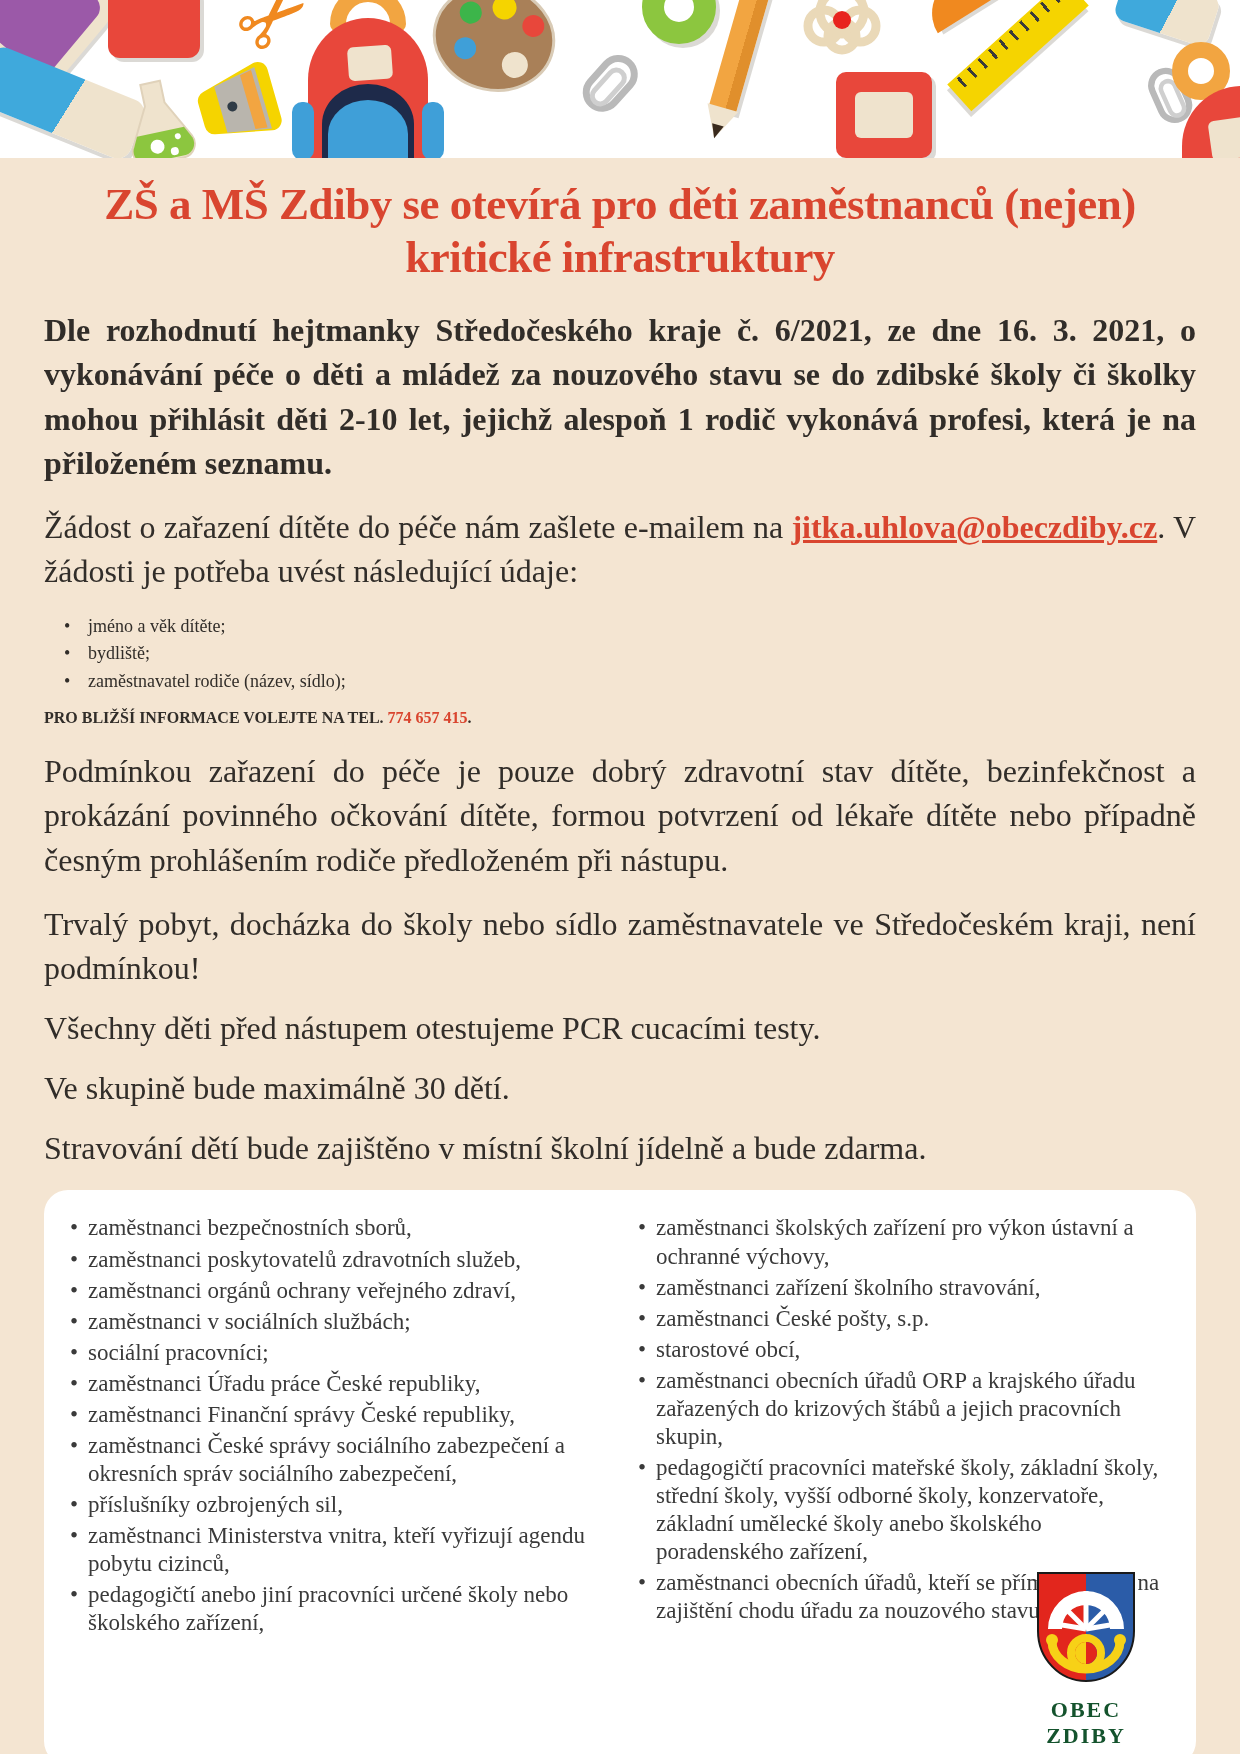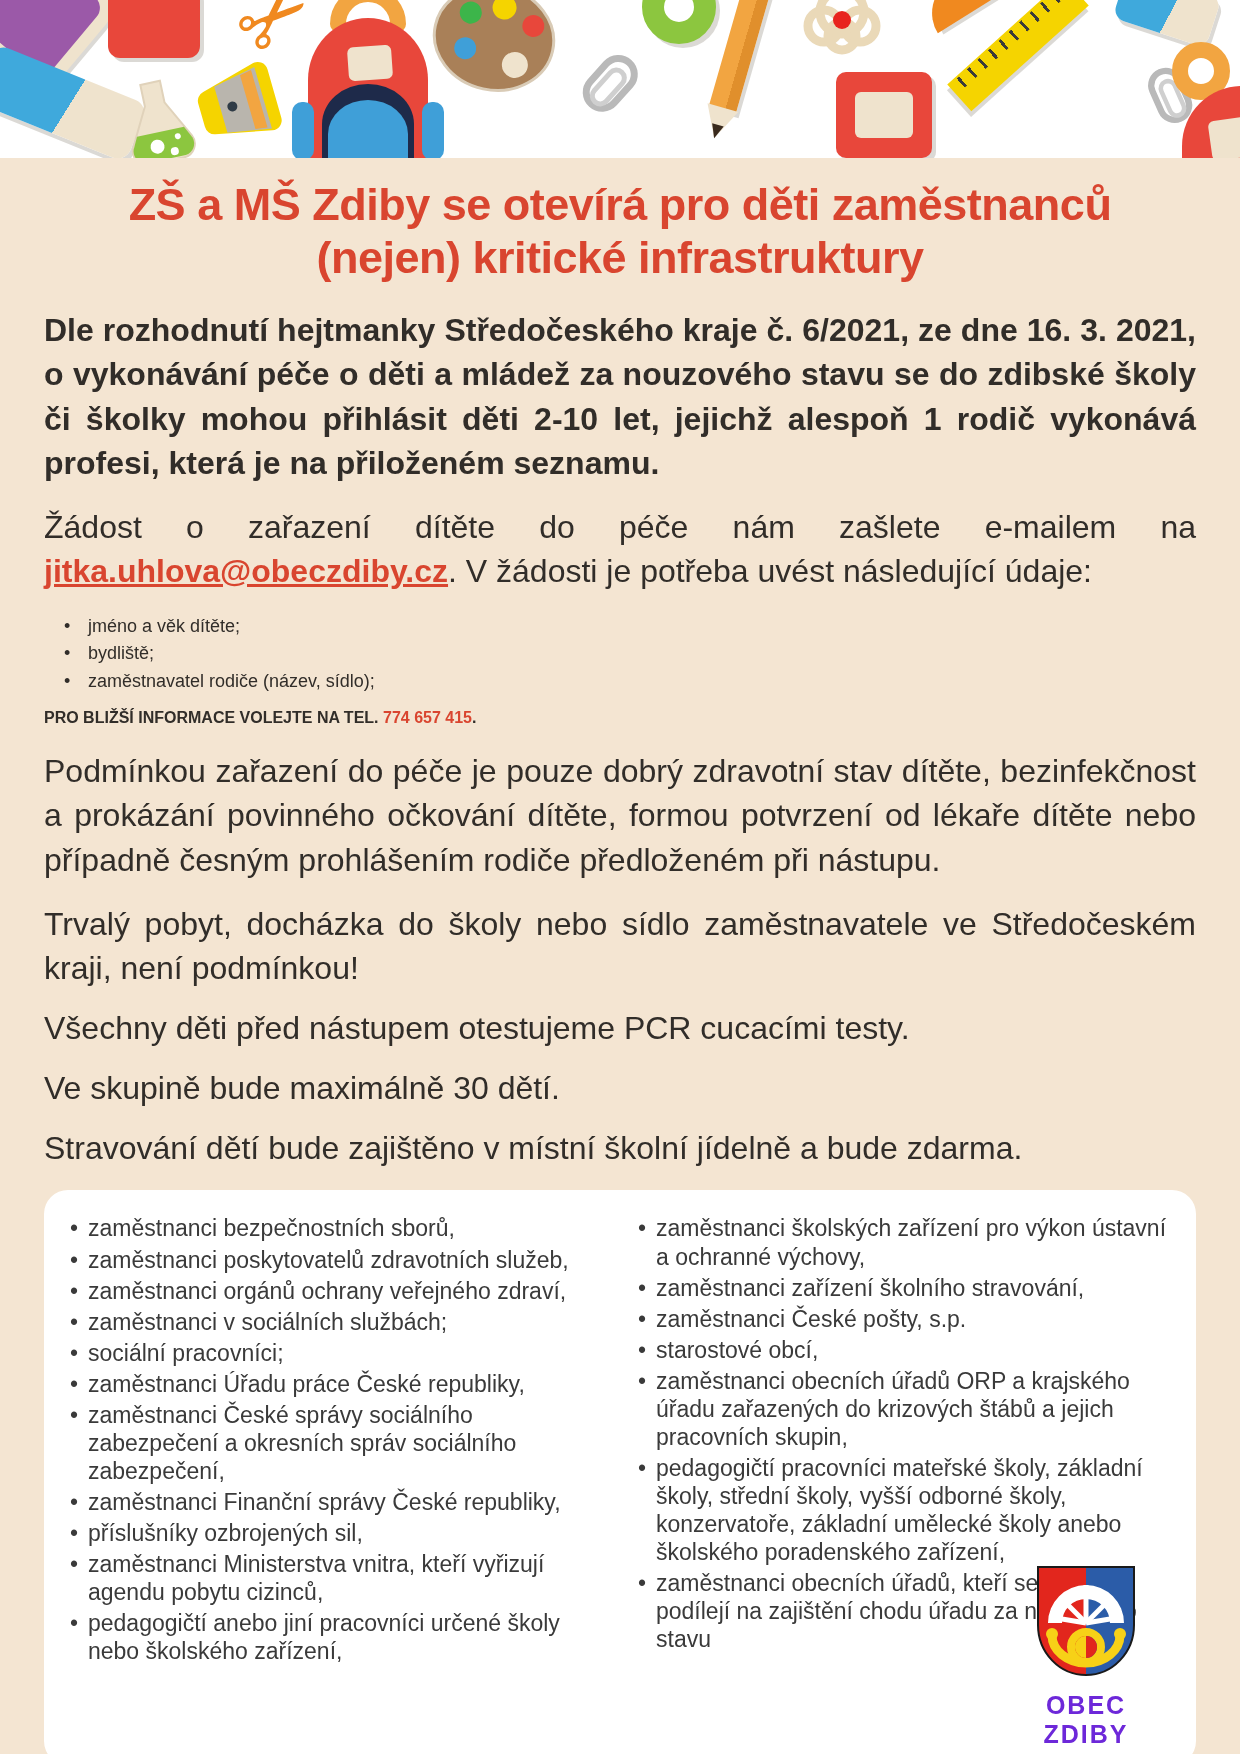--- a/index.html
+++ b/index.html
@@ -46,42 +46,42 @@
   .clip2 { left:1150px; top:66px; transform:rotate(-24deg); }
   .backpack2 { right:-44px; top:48px; width:130px; height:120px; }
   .backpack2 .handle { position:absolute; left:18px; top:-6px; width:58px; height:58px;
     border:16px solid #f2a541; border-radius:50%; }
   .backpack2 .body { position:absolute; left:28px; top:38px; width:120px; height:120px;
     background:#e8473b; border-radius:50% 50% 0 0; }
   .backpack2 .patch { position:absolute; left:56px; top:70px; width:52px; height:40px;
     background:#efe3cd; border-radius:6px; transform:rotate(-8deg); }
   
   .content { position:absolute; top:158px; left:0; right:0; bottom:0;
-    background:#f4e5d2; padding:14px 44px 16px; }
+    background:#f4e5d2; padding:14px 44px 16px;font-family:Liberation Serif, serif; }
   h1.title { color:#d9452f; font-weight:bold; font-size:45px; line-height:1.18;
     text-align:center; margin:6px 30px 24px; letter-spacing:-0.5px; }
   .para { font-size:32px; line-height:1.38; margin-bottom:20px; text-align:justify; }
   .para.bold { font-weight:bold; }
   .para.noj { text-align:left; }
   .email-link { color:#d9452f; font-weight:bold; text-decoration:underline; }
   ul.req-list { list-style:none; margin:0 0 14px 18px; }
   ul.req-list li { font-size:18px; line-height:1.52; padding-left:26px; position:relative; }
   ul.req-list li::before { content:"\2022"; position:absolute; left:2px; }
   .phone-line { font-size:16px; font-weight:bold; margin-bottom:22px; }
   .phone-number { color:#d9452f; }
   
   .prof-box { position:relative; background:#ffffff; border-radius:24px;
     margin-top:16px; padding:24px 24px 20px 18px; display:flex; gap:26px; min-height:575px; }
   .prof-col { flex:1; }
   .prof-col ul { list-style:none; }
   .prof-col li { font-size:23px; line-height:1.22; color:#3a3a3a; padding-left:26px;
     position:relative; margin-bottom:3px; }
   .prof-col li::before { content:"\2022"; position:absolute; left:8px; }
   .logo { position:absolute; right:44px; bottom:16px; width:132px; text-align:center; }
-  .logo-label { margin-top:8px; font-size:25px; font-weight:bold; color:#6d28d9; letter-spacing:2px; }
+  .logo-label { margin-top:8px; font-size:22px; font-weight:bold; color:#14532d; letter-spacing:2px; }
 </style>
 </head>
 <body>
 
 <div class="page">
 
   <div class="banner">
     <div class="deco purple-flask shadowed"></div>
     <div class="deco eraser1 shadowed"></div>
     <div class="deco book1 shadowed"></div>
@@ -173,22 +173,22 @@
 
     <div class="prof-box">
       <div class="prof-col">
         <ul>
           <li>zaměstnanci bezpečnostních sborů,</li>
           <li>zaměstnanci poskytovatelů zdravotních služeb,</li>
           <li>zaměstnanci orgánů ochrany veřejného zdraví,</li>
           <li>zaměstnanci v sociálních službách;</li>
           <li>sociální pracovníci;</li>
           <li>zaměstnanci Úřadu práce České republiky,</li>
+          <li>zaměstnanci Finanční správy České republiky,</li>
           <li>zaměstnanci České správy sociálního zabezpečení a okresních správ sociálního zabezpečení,</li>
-          <li>zaměstnanci Finanční správy České republiky,</li>
           <li>příslušníky ozbrojených sil,</li>
           <li>zaměstnanci Ministerstva vnitra, kteří vyřizují agendu pobytu cizinců,</li>
           <li>pedagogičtí anebo jiní pracovníci určené školy nebo školského zařízení,</li>
         </ul>
       </div>
       <div class="prof-col">
         <ul>
           <li>zaměstnanci školských zařízení pro výkon ústavní a ochranné výchovy,</li>
           <li>zaměstnanci zařízení školního stravování,</li>
           <li>zaměstnanci České pošty, s.p.</li>

